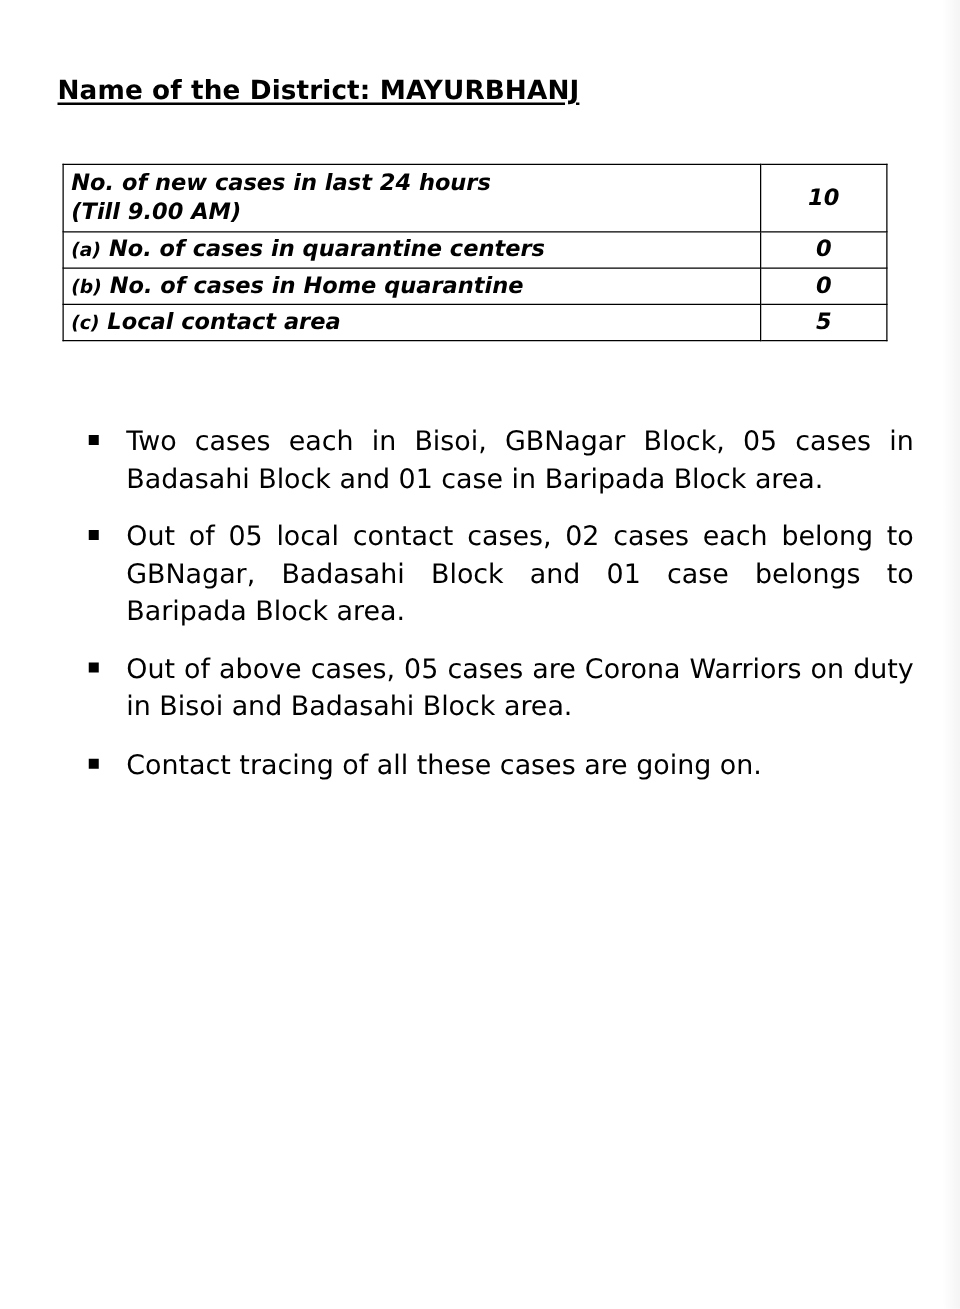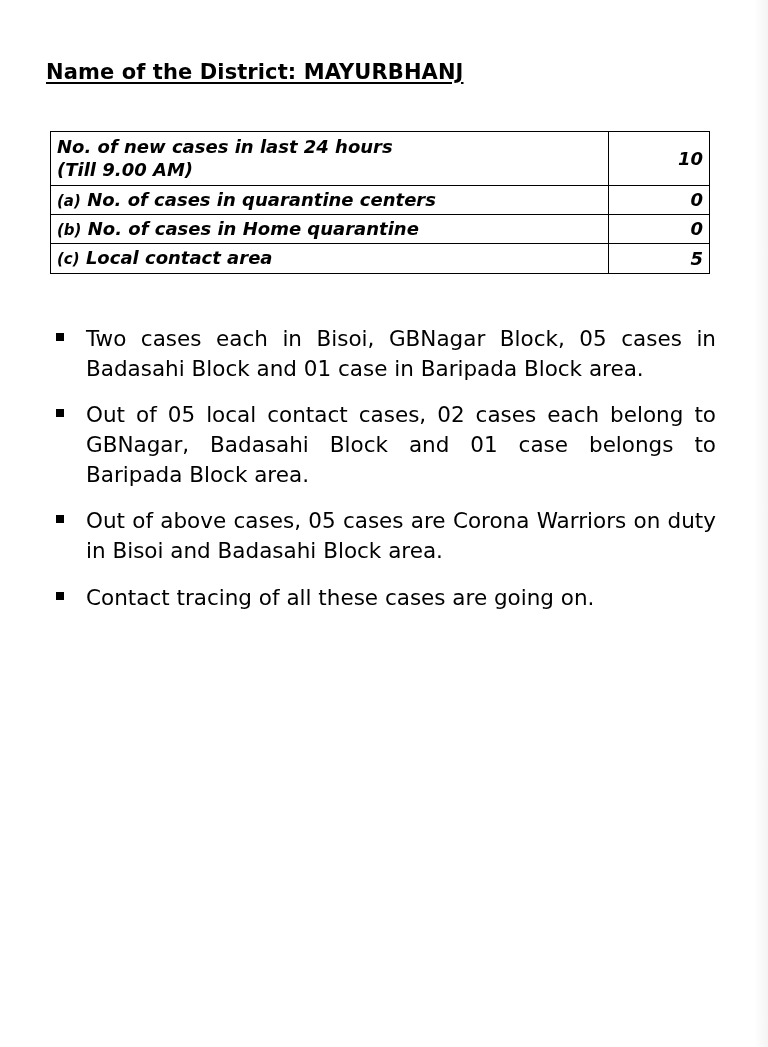--- a/index.html
+++ b/index.html
@@ -74,37 +74,37 @@
     font-weight: bold;
     padding: 2px 6px 3px 6px;
     vertical-align: middle;
     line-height: 1.28;
   }
   table.cases td.label {
     text-align: left;
   }
   table.cases td.value {
     width: 88px;
-    text-align: right;
+    text-align: center;
   }
   .row-first td.label {
     padding-top: 3px;
     padding-bottom: 4px;
   }
   .sub-letter {
     font-weight: bold;
     font-size: 15px;
   }
 
   ul.notes {
     position: absolute;
     left: 46px;
     top: 322px;
     width: 668px;
-    margin: 2px;
+    margin: 17px;
     padding: 0;
     list-style: none;
   }
   ul.notes li {
     position: relative;
     padding-left: 38px;
     margin-bottom: 17px;
     font-size: 21.5px;
     line-height: 1.38;
     text-align: justify;

